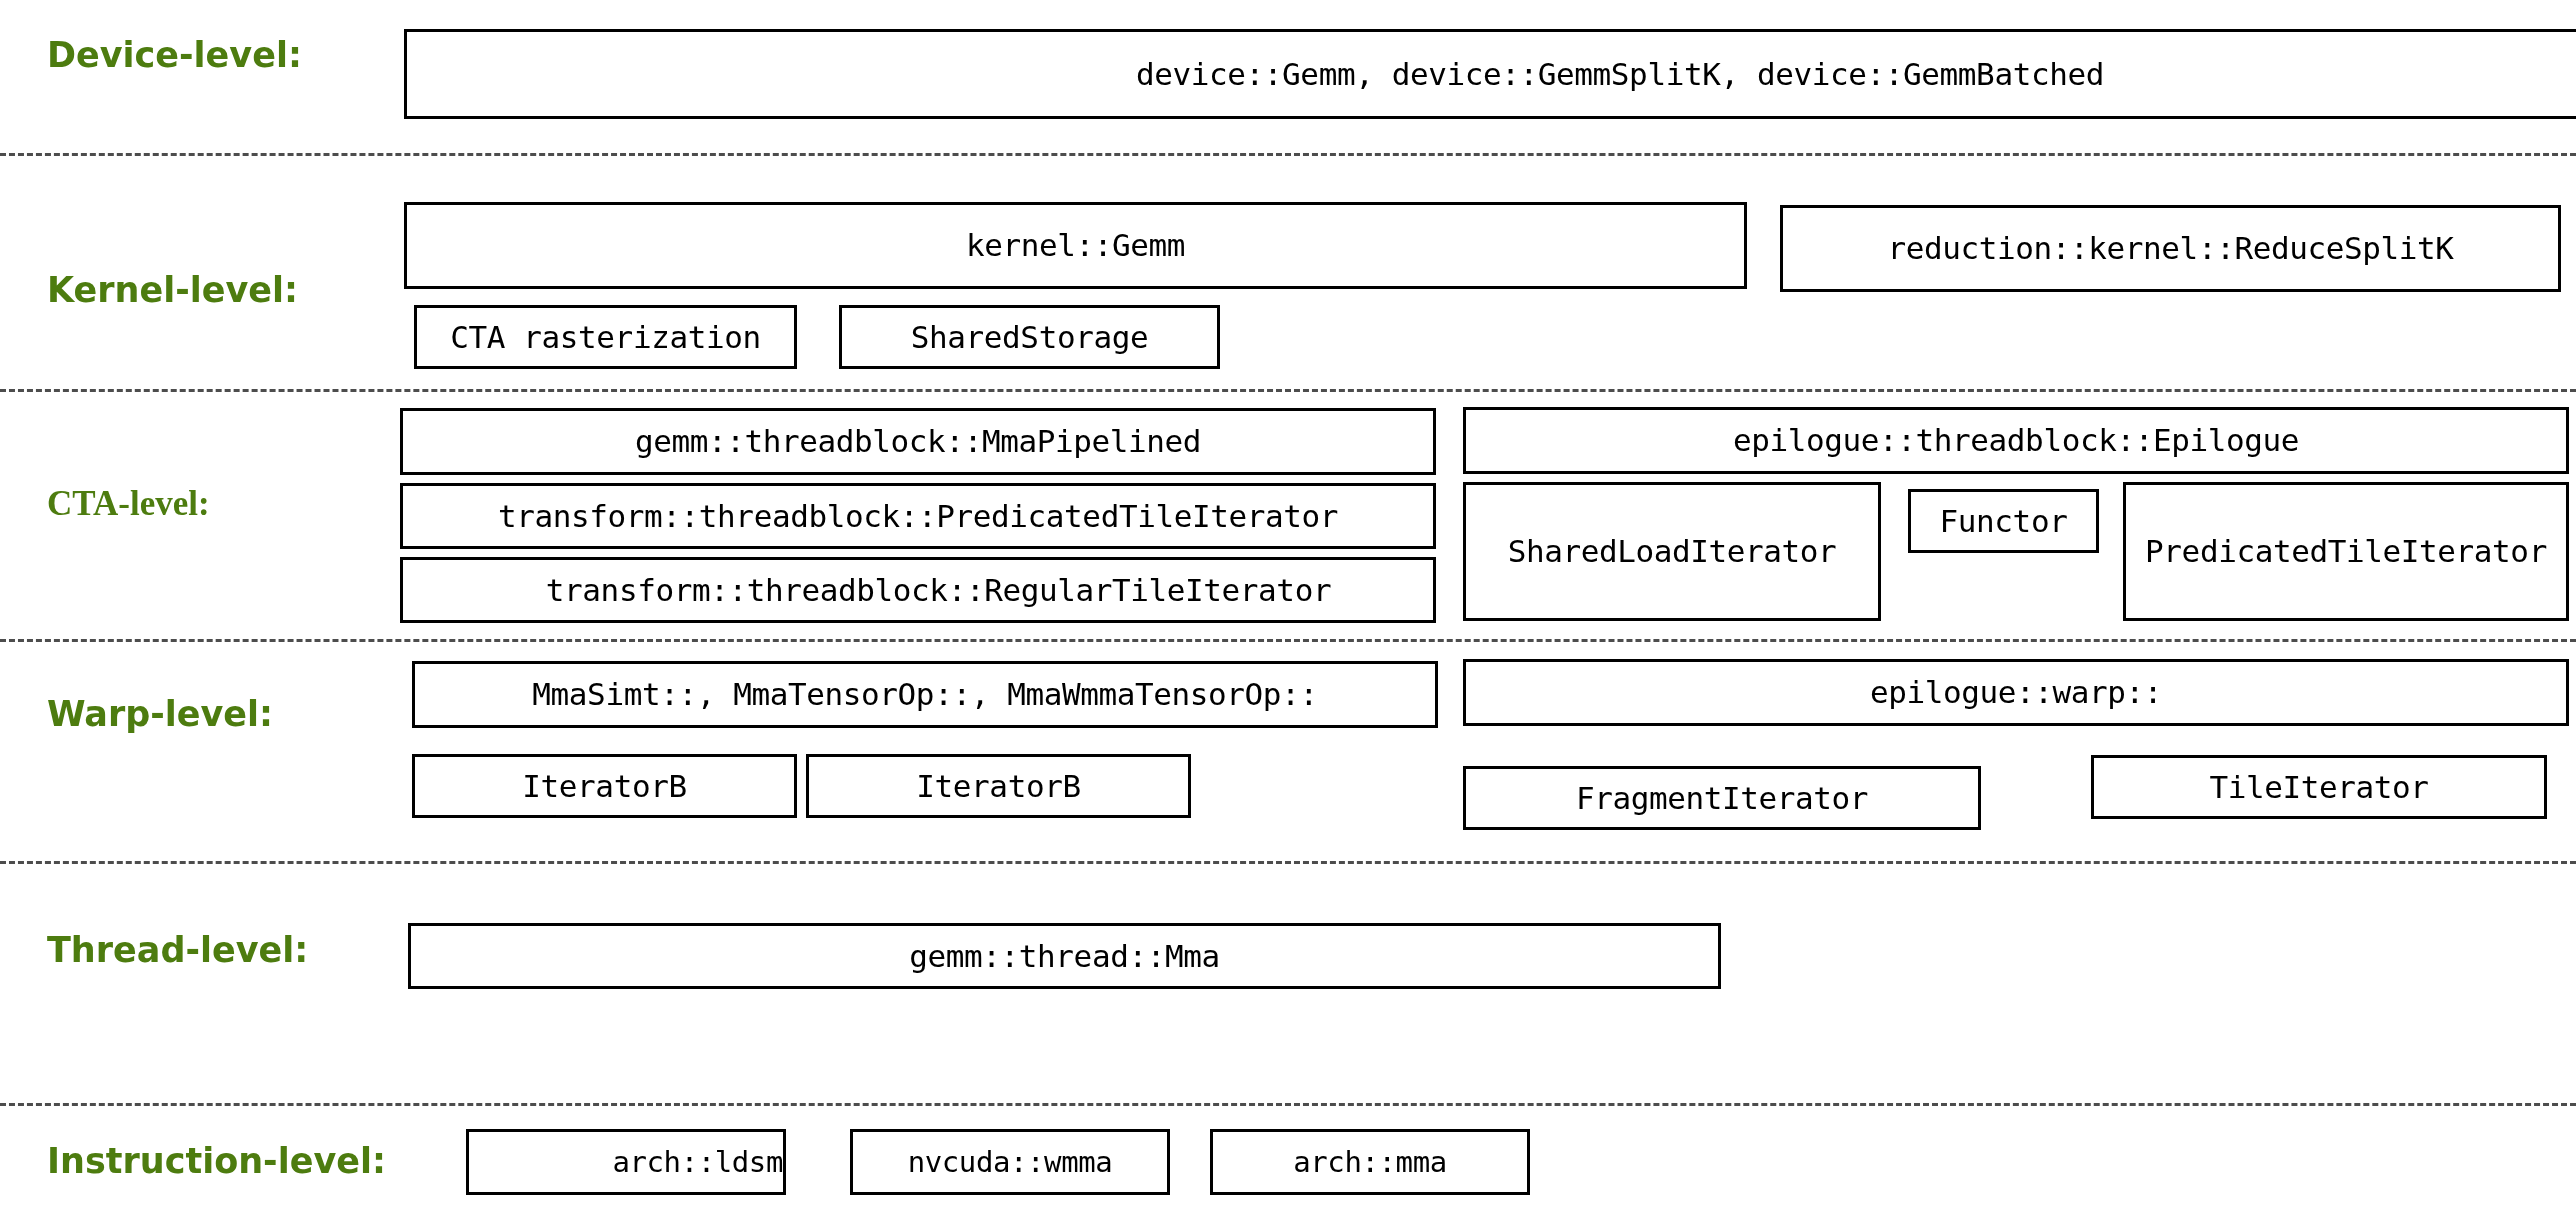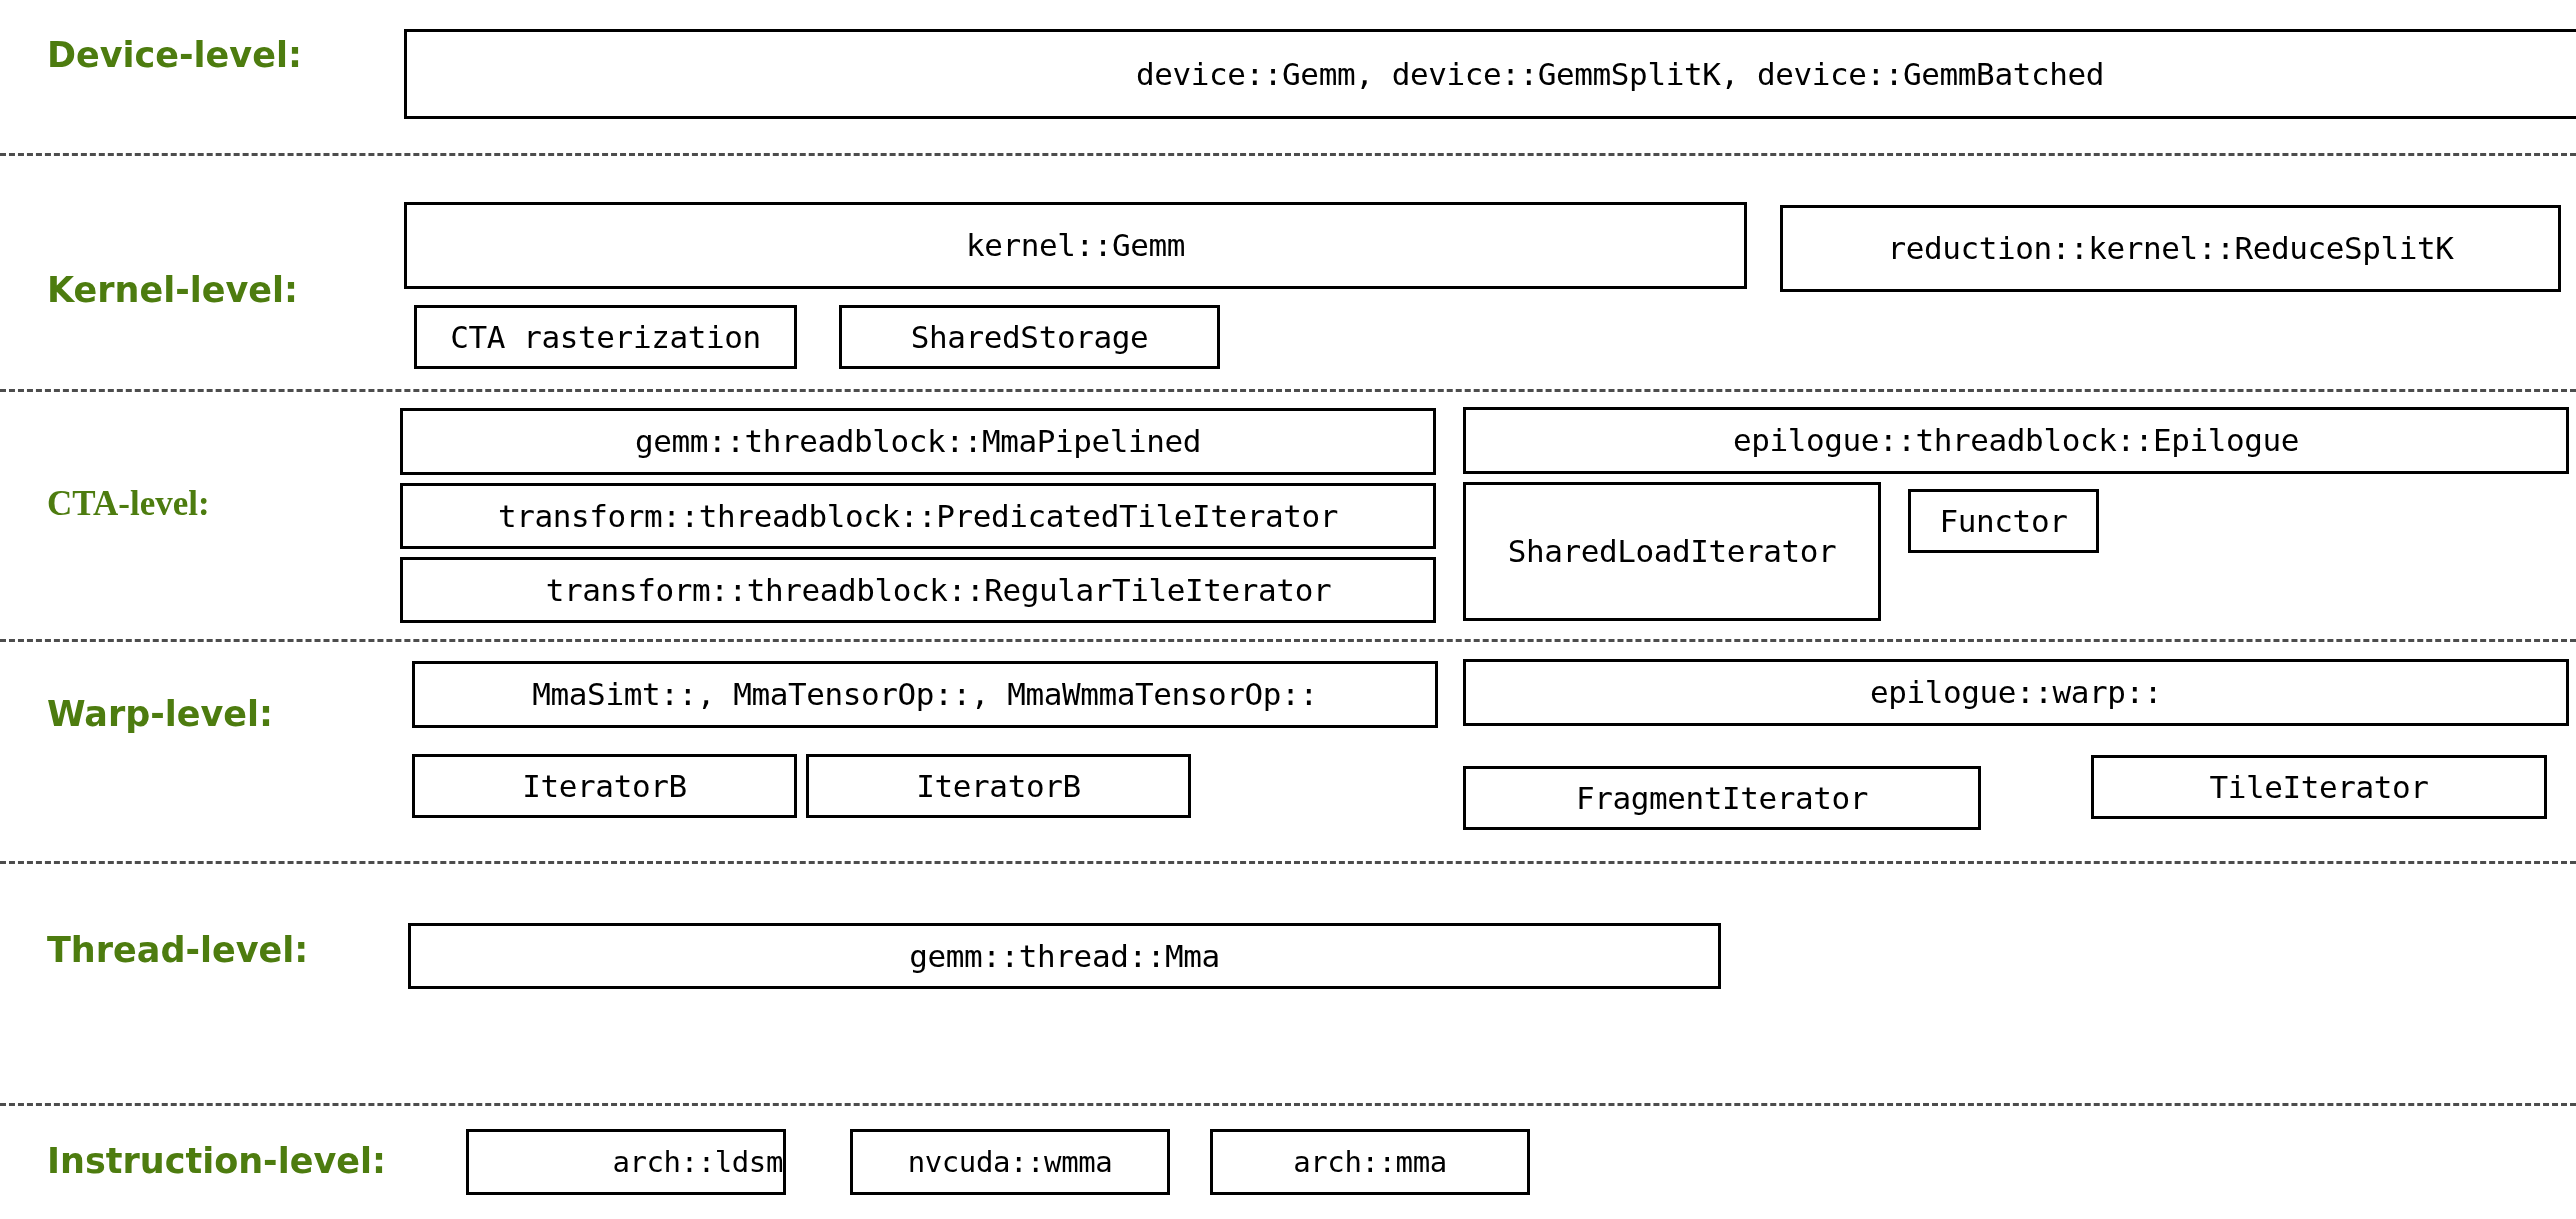--- a/index.html
+++ b/index.html
@@ -103,20 +103,23 @@
   </div>
 
   <div class="box" style="left:1463px; top:482px; width:418px; height:139px;">
     <span>SharedLoadIterator</span>
   </div>
 
   <div class="box" style="left:1908px; top:489px; width:191px; height:64px;">
     <span>Functor</span>
   </div>
 
+  <div class="box" style="left:2123px; top:482px; width:446px; height:139px;">
+    <span>PredicatedTileIterator</span>
+  </div>
 
   <div class="sep" style="top:639px;"></div>
 
   <div class="row-label" style="left:47px; top:697px;">Warp-level:</div>
 
   <div class="box" style="left:412px; top:661px; width:1026px; height:67px;">
     <span>MmaSimt::, MmaTensorOp::, MmaWmmaTensorOp::</span>
   </div>
 
   <div class="box" style="left:1463px; top:659px; width:1106px; height:67px;">

